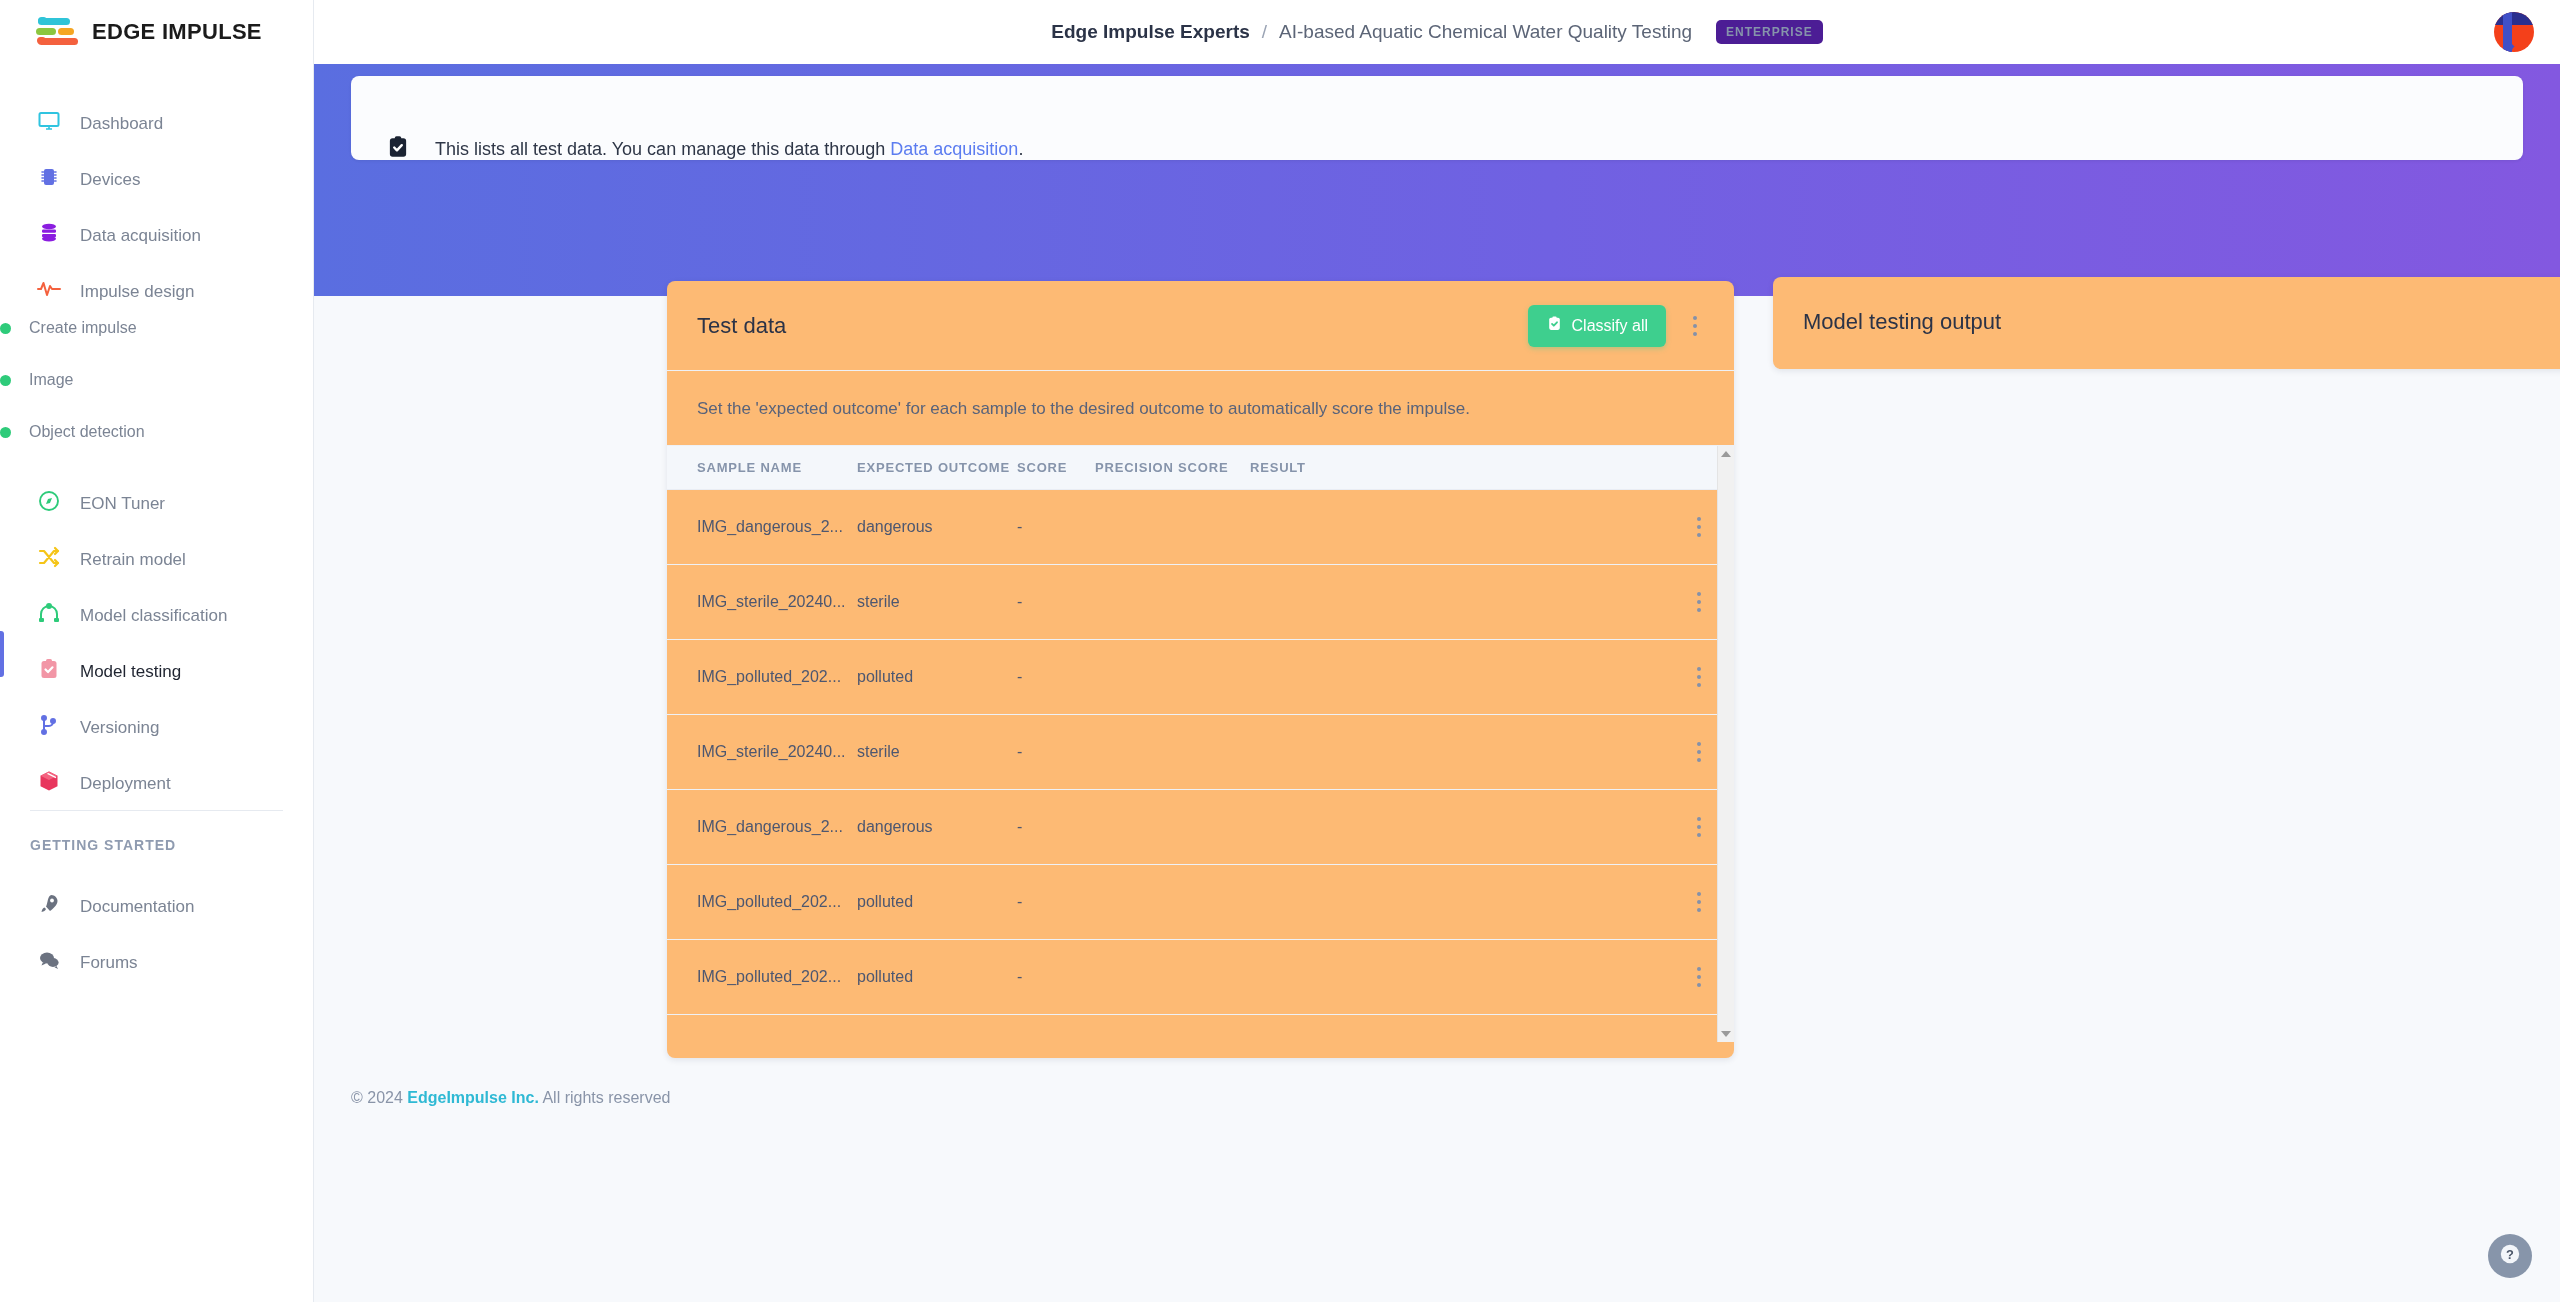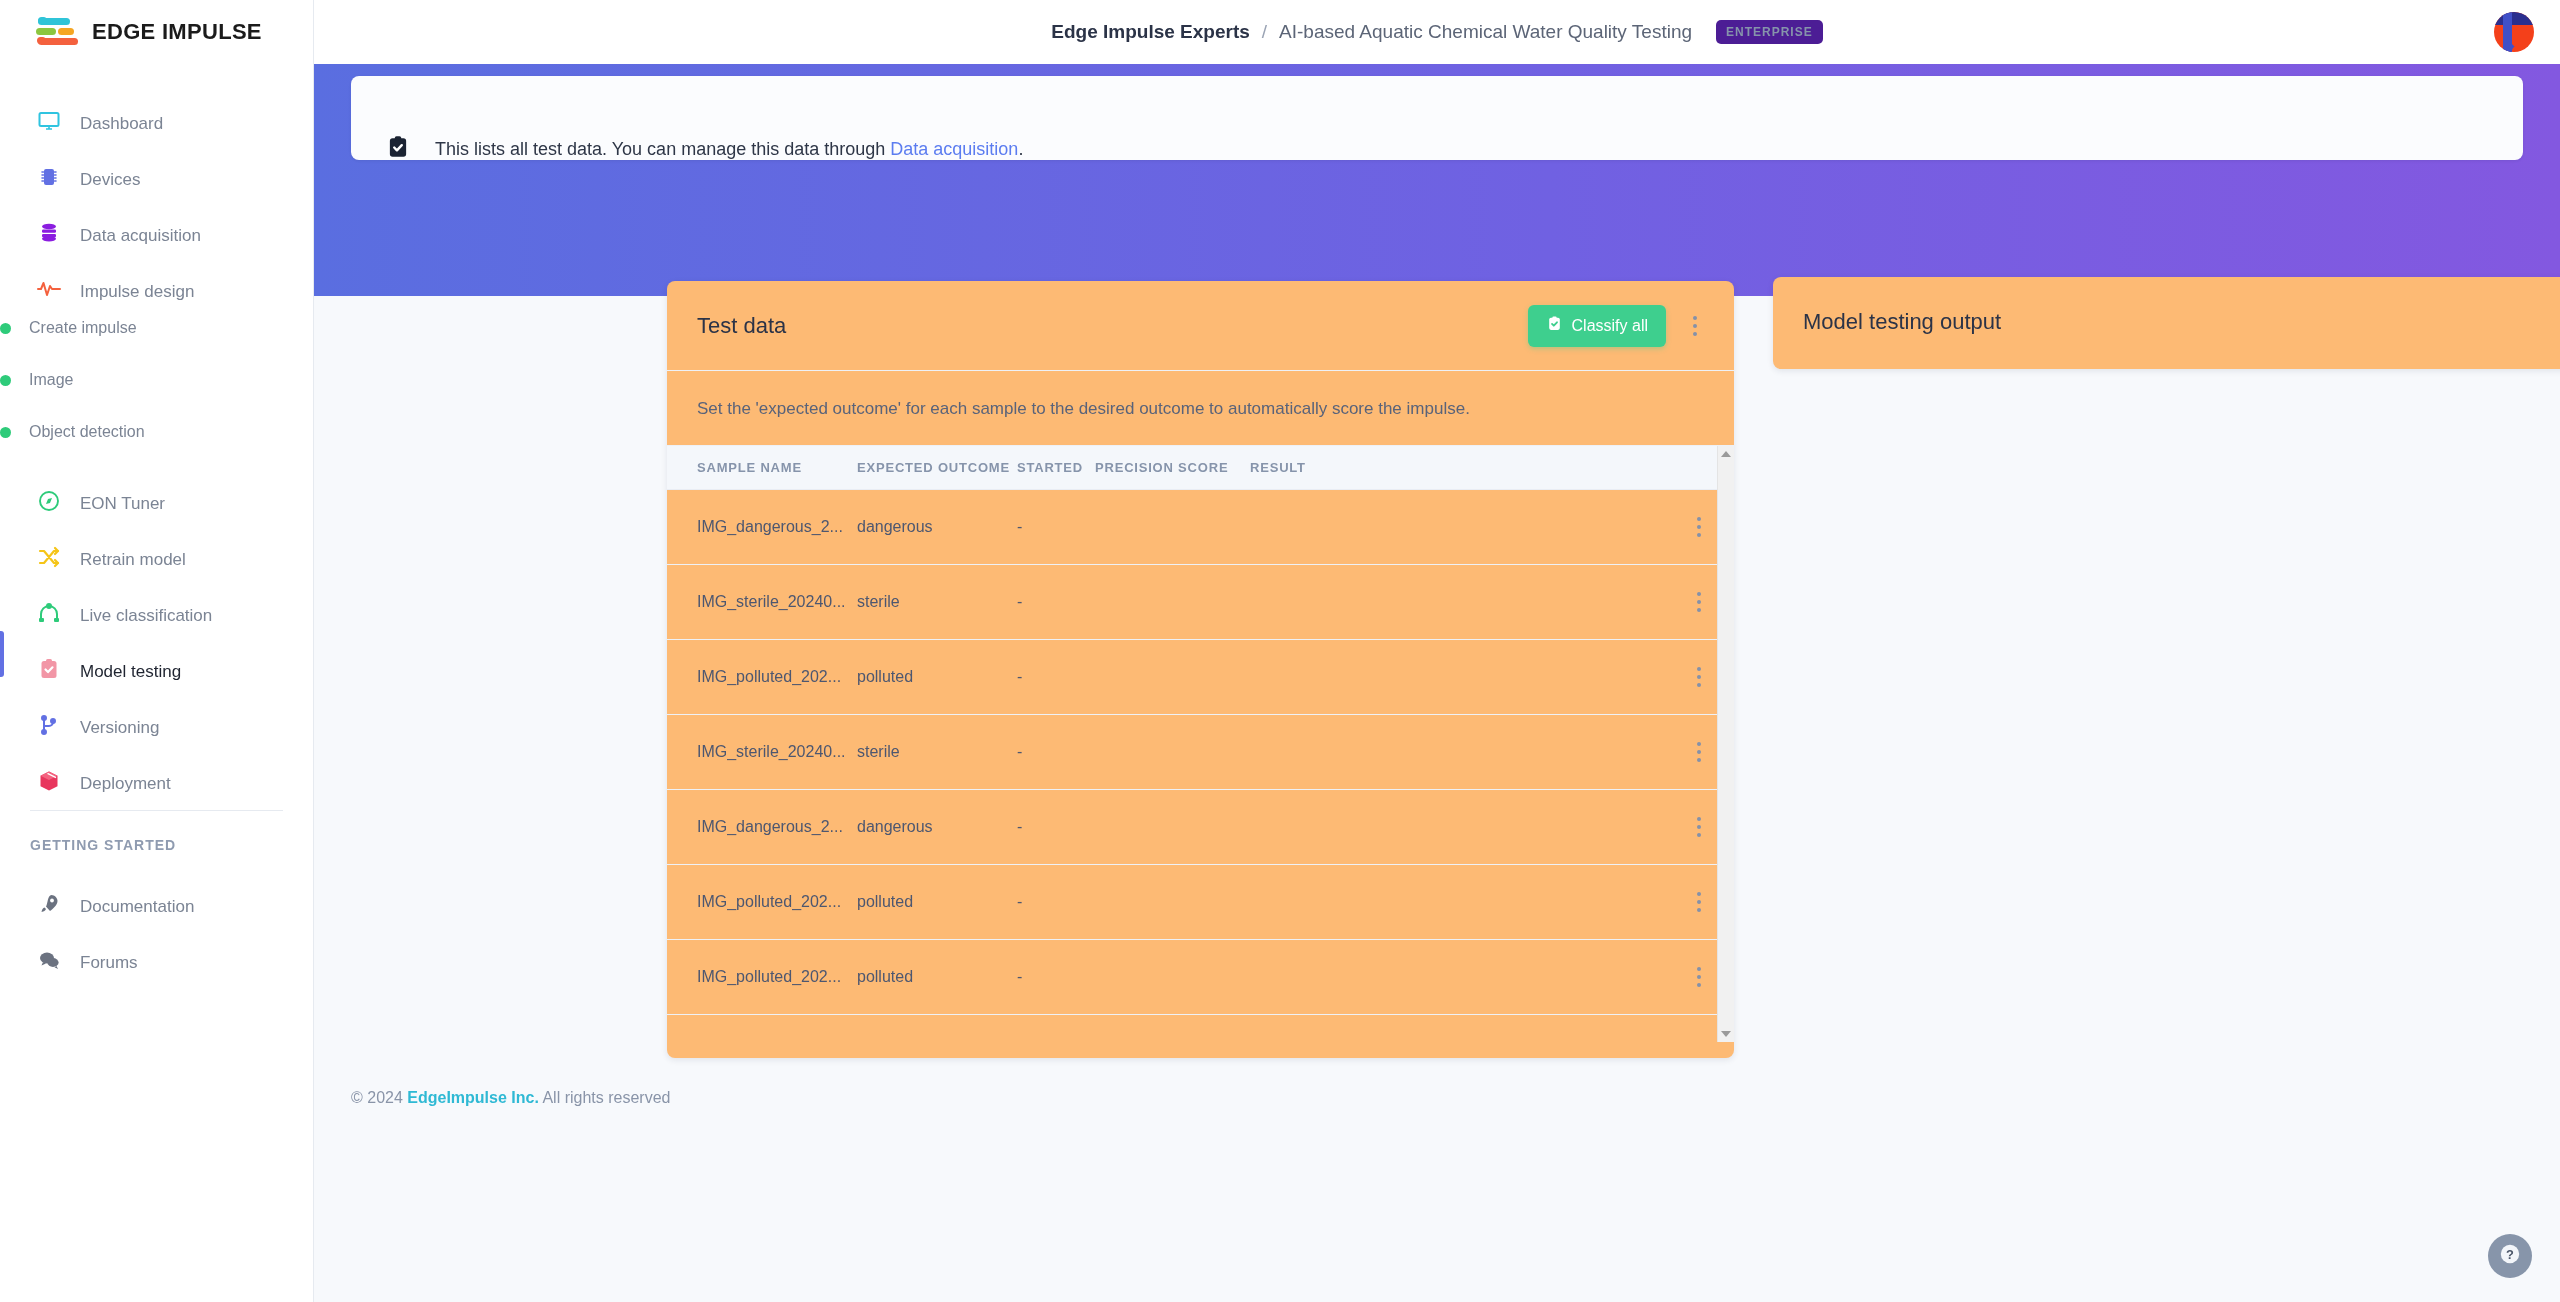--- a/index.html
+++ b/index.html
@@ -235,21 +235,21 @@
 
     <div class="nav-item">
       <span class="ico">
         <svg width="24" height="24" viewBox="0 0 24 24" fill="none" stroke="#2ecb7a" stroke-width="2">
           <path d="M4 18V13a8 8 0 0116 0v5"></path>
           <circle cx="12" cy="5" r="2" fill="#2ecb7a"></circle>
           <rect x="2" y="17" width="5" height="4" rx="1" fill="#2ecb7a" stroke="none"></rect>
           <rect x="17" y="17" width="5" height="4" rx="1" fill="#2ecb7a" stroke="none"></rect>
         </svg>
       </span>
-      <span class="lbl">Live classification</span>
+      <span class="lbl">Model classification</span>
     </div>
 
     <div class="nav-item active">
       <span class="ico">
         <svg width="24" height="24" viewBox="0 0 24 24">
           <rect x="4.5" y="4" width="15" height="17" rx="2.5" fill="#f296a6"></rect>
           <rect x="9" y="2" width="6" height="4" rx="1.6" fill="#f296a6"></rect>
           <path d="M8.5 12.5l2.5 2.6 4.5-4.8" fill="none" stroke="#fff" stroke-width="2.2" stroke-linecap="round" stroke-linejoin="round"></path>
         </svg>
       </span>
@@ -361,21 +361,21 @@
     </div>
 
     <div id="instruction">Set the 'expected outcome' for each sample to the desired outcome to automatically score the impulse.</div>
 
     <div id="table-wrap">
       <table>
         <thead>
           <tr>
             <th class="col-name">SAMPLE NAME</th>
             <th class="col-outcome">EXPECTED OUTCOME</th>
-            <th class="col-length">STARTED</th>
+            <th class="col-length">SCORE</th>
             <th class="col-precision">PRECISION SCORE</th>
             <th class="col-result">RESULT</th>
             <th class="col-actions"></th>
           </tr>
         </thead>
         <tbody id="table-body">
             <tr>
               <td class="col-name">IMG_dangerous_2...</td>
               <td class="col-outcome">dangerous</td>
               <td class="col-length">-</td>

